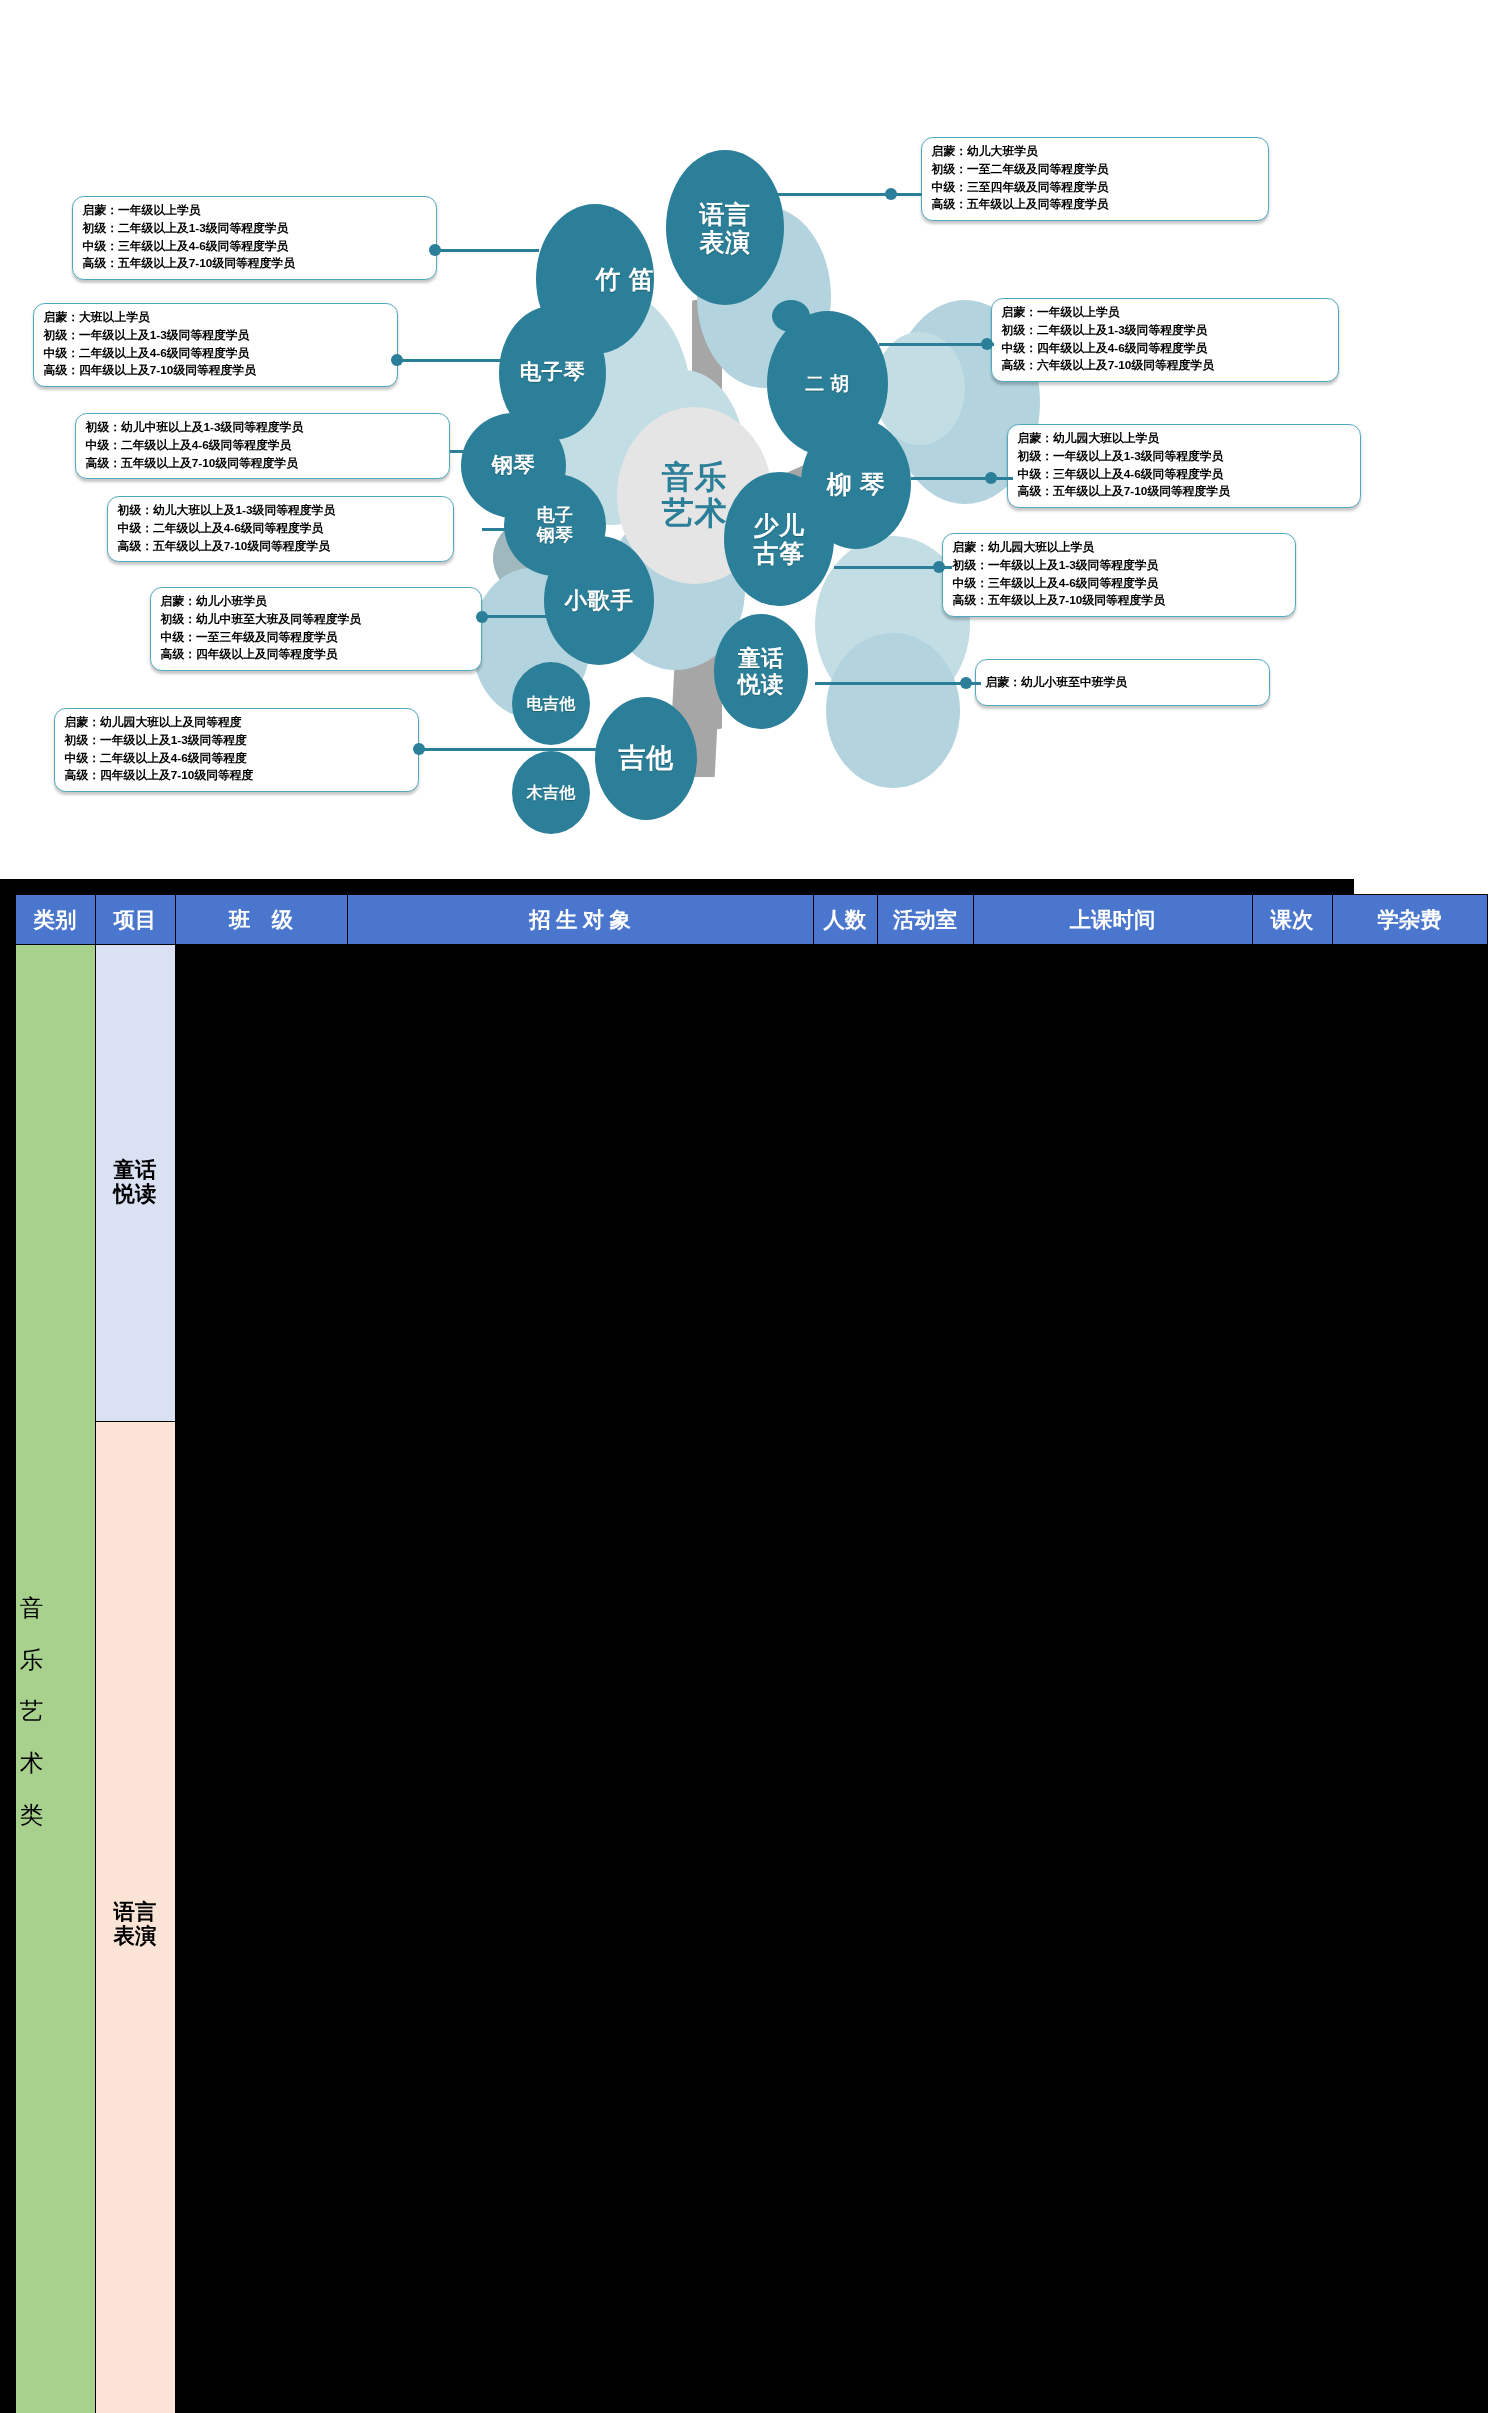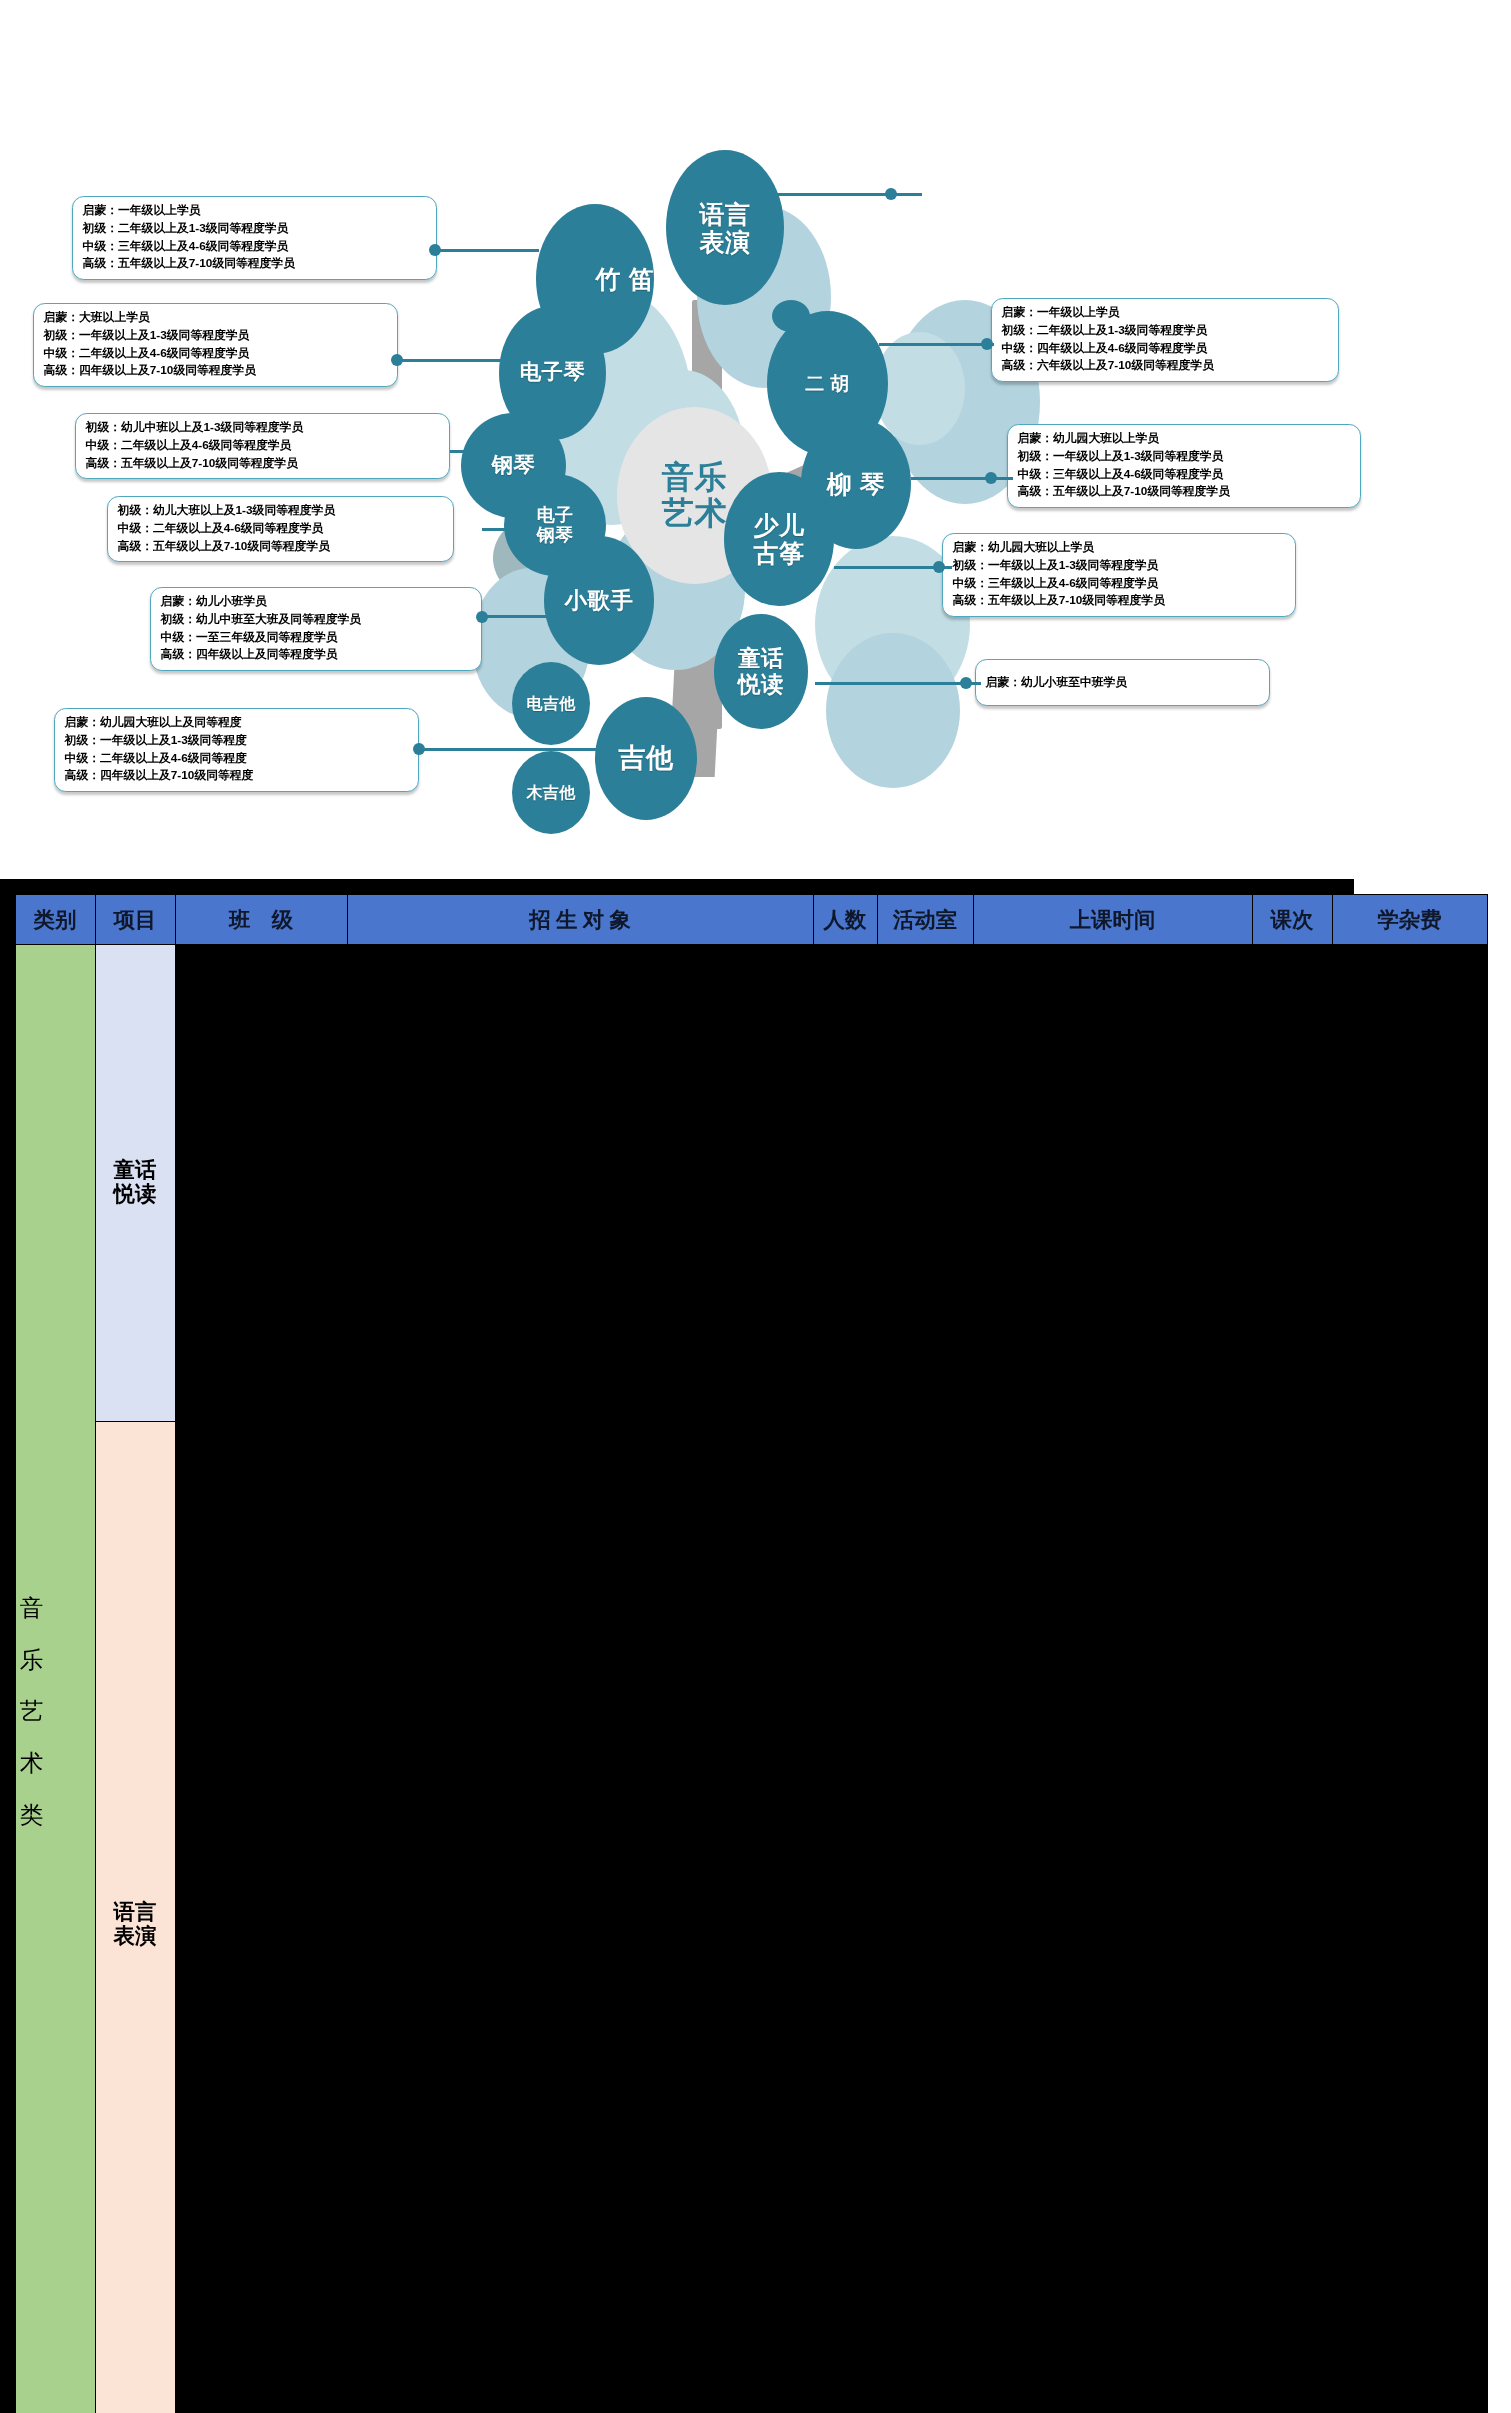--- a/index.html
+++ b/index.html
@@ -35,21 +35,21 @@
   .conn{position:absolute;height:2.7px;background:#2b7f98;}
   .dot{position:absolute;width:11.8px;height:11.8px;border-radius:50%;background:#2b7f98;}
 
   
   #sheet{position:absolute;left:0px;top:879px;width:1511px;height:1534px;}
   .redact{position:absolute;background:#000000;}
   .whitegap{position:absolute;background:#ffffff;}
 
   table.grid{position:absolute;left:14.5px;top:14.5px;border-collapse:collapse;table-layout:fixed;}
   table.grid th,table.grid td{border:1.6px solid #000;padding:0;text-align:center;vertical-align:middle;}
-  table.grid th{background:#4a76cd;color:#0f172a;font-size:21.4px;font-weight:700;height:49px;
+  table.grid th{background:#4a76cd;color:#ffffff;font-size:21.4px;font-weight:700;height:49px;
                 font-family:"Liberation Serif","DejaVu Serif",serif;}
   .vt{writing-mode:vertical-rl;text-orientation:upright;letter-spacing:.55em;}
   .cat-cell{background:#a9d18e;color:#000;font-size:23.6px;font-weight:400;
             font-family:"Liberation Serif","DejaVu Serif",serif;}
   .proj-cell{color:#000;font-size:21.4px;font-weight:700;line-height:1.12;
              font-family:"Liberation Serif","DejaVu Serif",serif;}
   .proj-a{background:#dae1f3;}
   .proj-b{background:#fbe4d5;}
   .blk{background:#000000;}
 </style>
@@ -179,20 +179,26 @@
 
   <div class="infobox" style="left:54px;top:708px;width:365px;">
     <div class="ln">启蒙：幼儿园大班以上及同等程度</div>
     <div class="ln">初级：一年级以上及1-3级同等程度</div>
     <div class="ln">中级：二年级以上及4-6级同等程度</div>
     <div class="ln">高级：四年级以上及7-10级同等程度</div>
   </div>
   <div class="conn" style="left:418px;top:748px;width:182px;"></div>
   <div class="dot" style="left:413px;top:743px;"></div>
 
+  <div class="infobox" style="left:921px;top:137px;width:348px;">
+    <div class="ln">启蒙：幼儿大班学员</div>
+    <div class="ln">初级：一至二年级及同等程度学员</div>
+    <div class="ln">中级：三至四年级及同等程度学员</div>
+    <div class="ln">高级：五年级以上及同等程度学员</div>
+  </div>
   <div class="conn" style="left:772px;top:193px;width:150px;"></div>
   <div class="dot" style="left:885px;top:188px;"></div>
 
   <div class="infobox" style="left:991px;top:298px;width:348px;">
     <div class="ln">启蒙：一年级以上学员</div>
     <div class="ln">初级：二年级以上及1-3级同等程度学员</div>
     <div class="ln">中级：四年级以上及4-6级同等程度学员</div>
     <div class="ln">高级：六年级以上及7-10级同等程度学员</div>
   </div>
   <div class="conn" style="left:879px;top:343px;width:115px;"></div>

